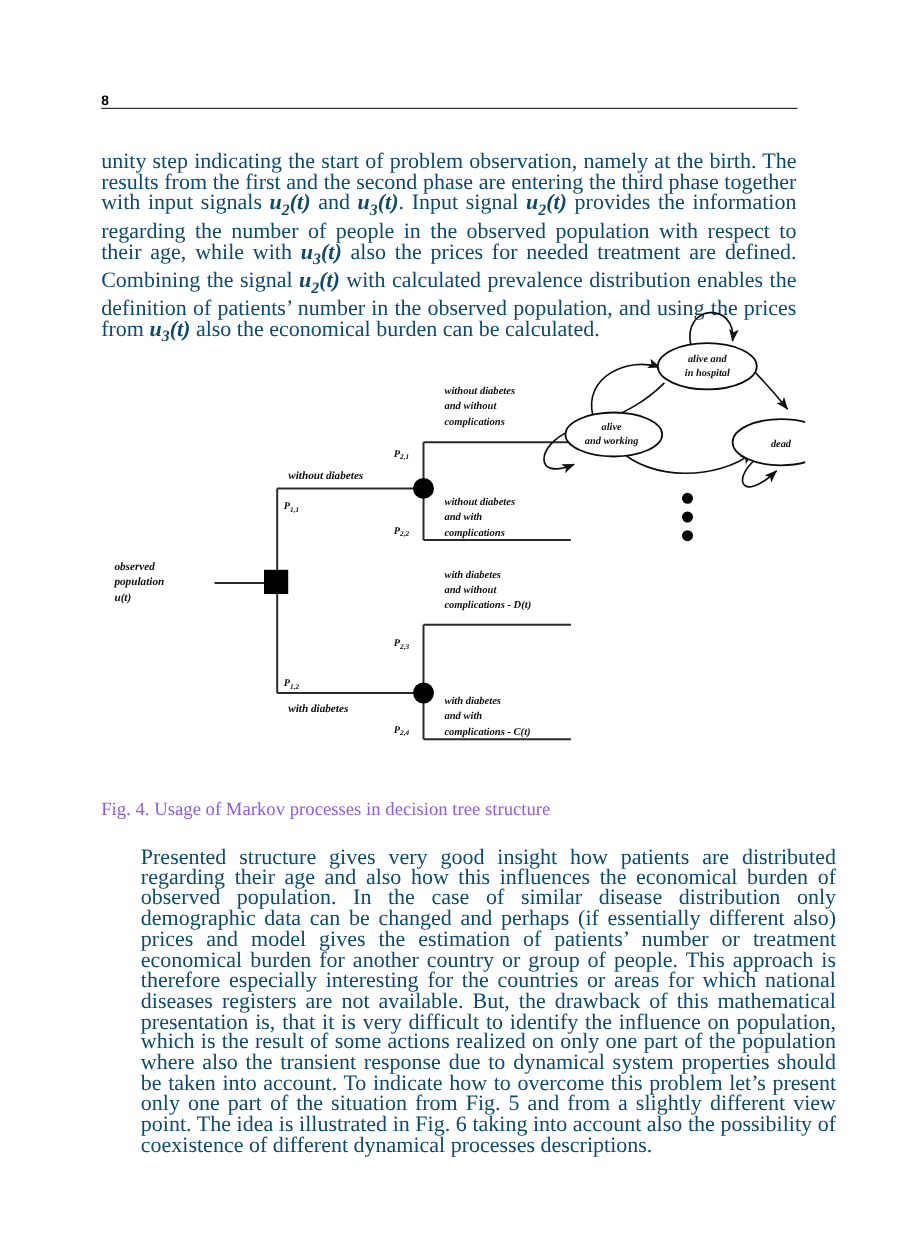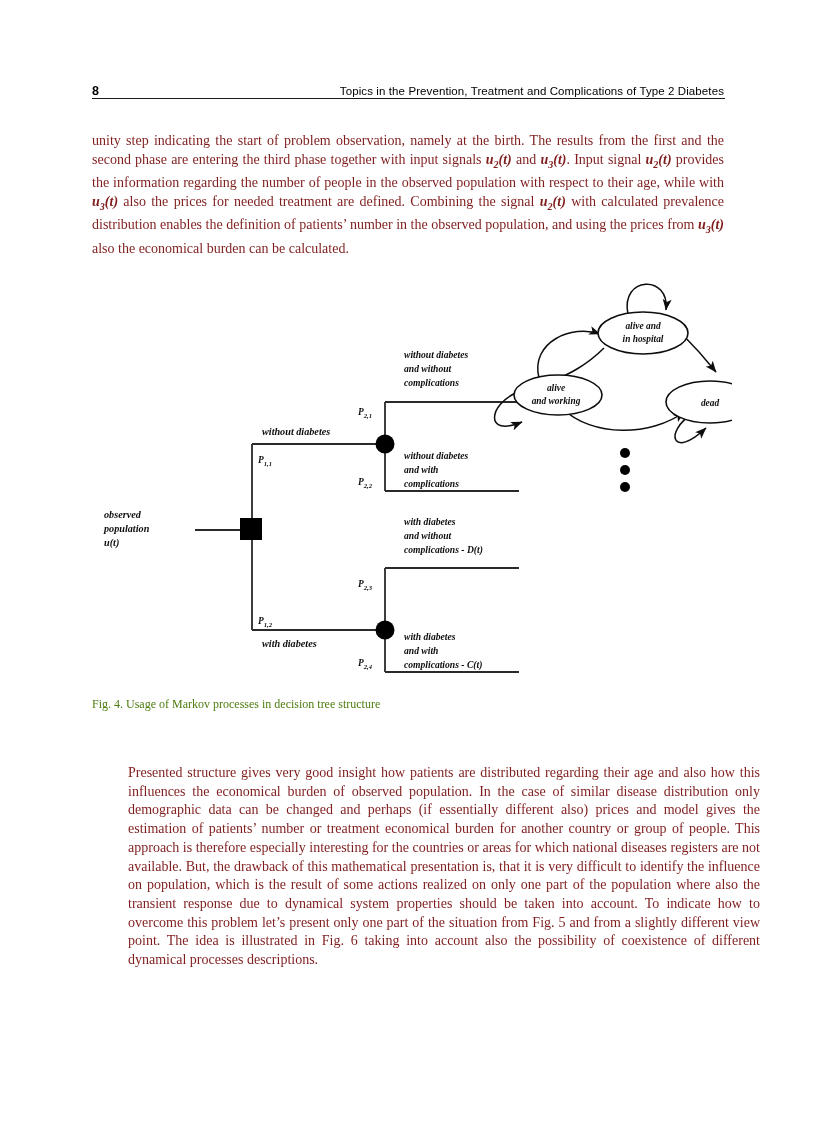--- a/index.html
+++ b/index.html
@@ -51,37 +51,37 @@
     width: 633px;
     height: 0;
     border-top: 1.3px solid #1a1a1a;
   }
 
   
   .body-text {
     position: absolute;
     left: 92px;
     width: 632px;
-    font-size: 14px;
+    font-size: 20px;
     line-height: 18.7px;
     text-align: justify;
     text-justify: inter-word;
-    color: #7f1d1d;
+    color: #0c4a6e;
   }
   #para-intro { top: 118px; }
   #para-after { top: 750px; margin-left: 36px; }
 
   .caption {
     position: absolute;
     left: 92px;
-    top: 683px;
+    top: 710px;
     width: 632px;
-    font-size: 12px;
+    font-size: 17px;
     line-height: 18px;
-    color: #4d7c0f;
+    color: #8b5cf6;
   }
 
   .mathvar {
     font-style: italic;
     font-weight: bold;
   }
   .mathvar sub {
     font-size: 0.72em;
     font-style: italic;
     font-weight: bold;
@@ -131,21 +131,20 @@
     text-anchor: middle;
   }
 </style>
 </head>
 <body>
 
 <div class="page">
 
   <div class="header">
     <span class="header-page-number">8</span>
-    <span class="header-title">Topics in the Prevention, Treatment and Complications of Type 2 Diabetes</span>
   </div>
   <div class="header-rule"></div>
 
   <p class="body-text" id="para-intro"><span>unity step indicating the start of problem observation, namely at the birth. The results from the first and the second phase are entering the third phase together with input signals </span><span class="mathvar"><span>u</span><sub>2</sub><span>(t)</span></span><span> and </span><span class="mathvar"><span>u</span><sub>3</sub><span>(t)</span></span><span>. Input signal </span><span class="mathvar"><span>u</span><sub>2</sub><span>(t)</span></span><span> provides the information regarding the number of people in the observed population with respect to their age, while with </span><span class="mathvar"><span>u</span><sub>3</sub><span>(t)</span></span><span> also the prices for needed treatment are defined. Combining the signal </span><span class="mathvar"><span>u</span><sub>2</sub><span>(t)</span></span><span> with calculated prevalence distribution enables the definition of patients’ number in the observed population, and using the prices from </span><span class="mathvar"><span>u</span><sub>3</sub><span>(t)</span></span><span> also the economical burden can be calculated.</span></p>
 
   <div class="figure">
     <svg width="640" height="420" viewBox="0 0 640 420">
       <defs>
         <marker id="ah" markerWidth="9" markerHeight="9" refX="7.2" refY="3.2" orient="auto" markerUnits="strokeWidth">
           <path d="M0,0.2 L7.6,3.2 L0,6.2 L1.8,3.2 Z" fill="#0d0d0d"></path>

